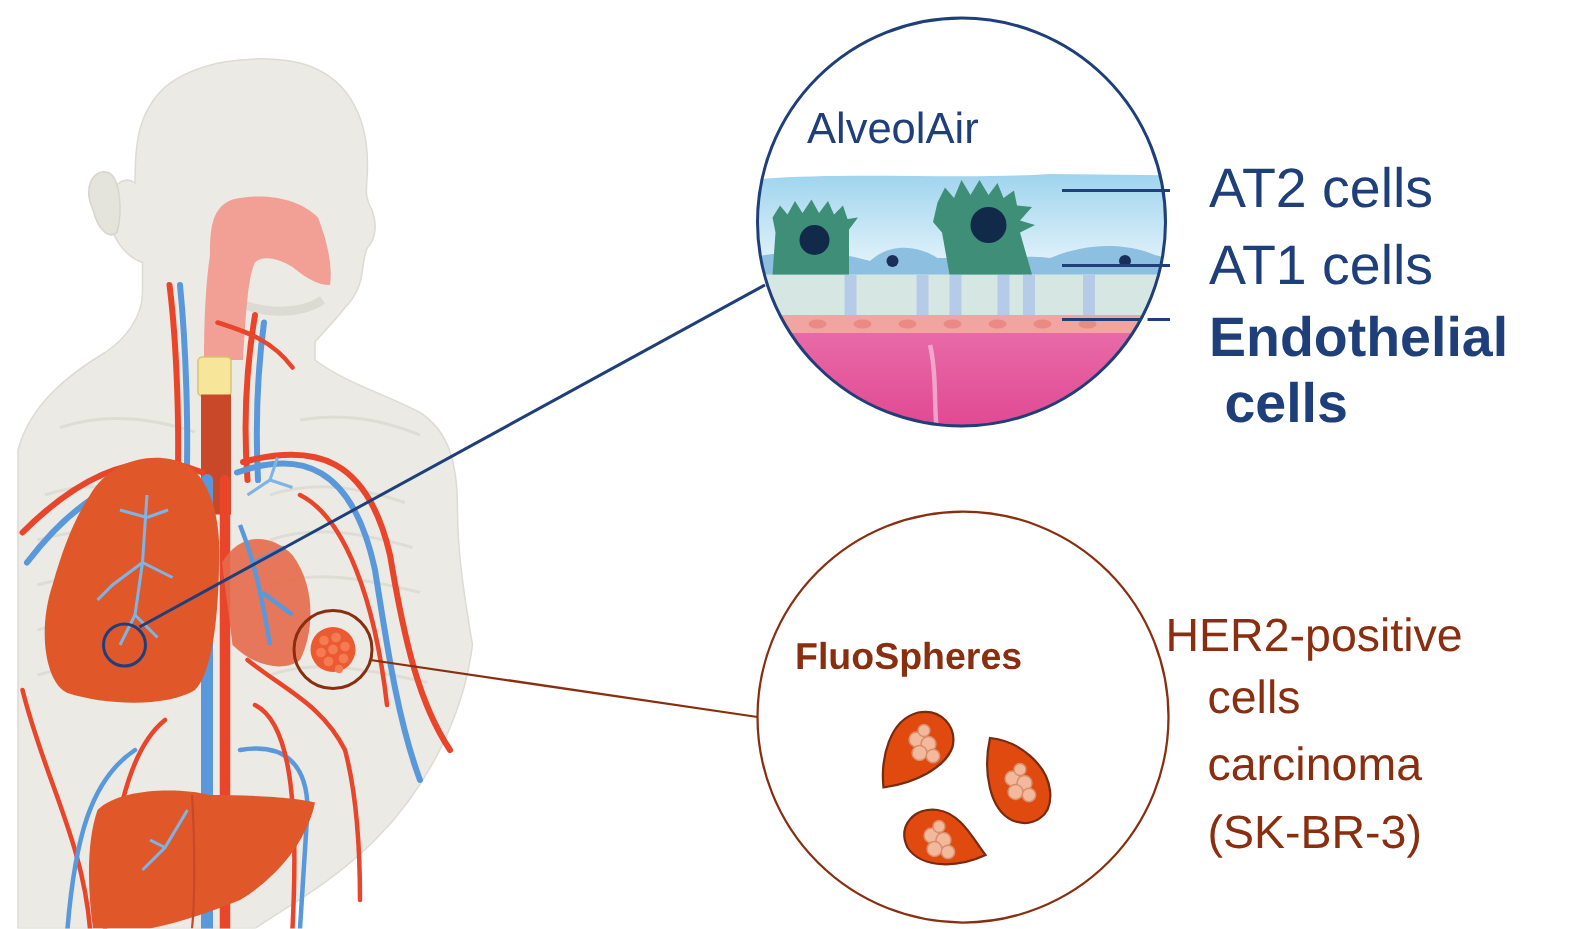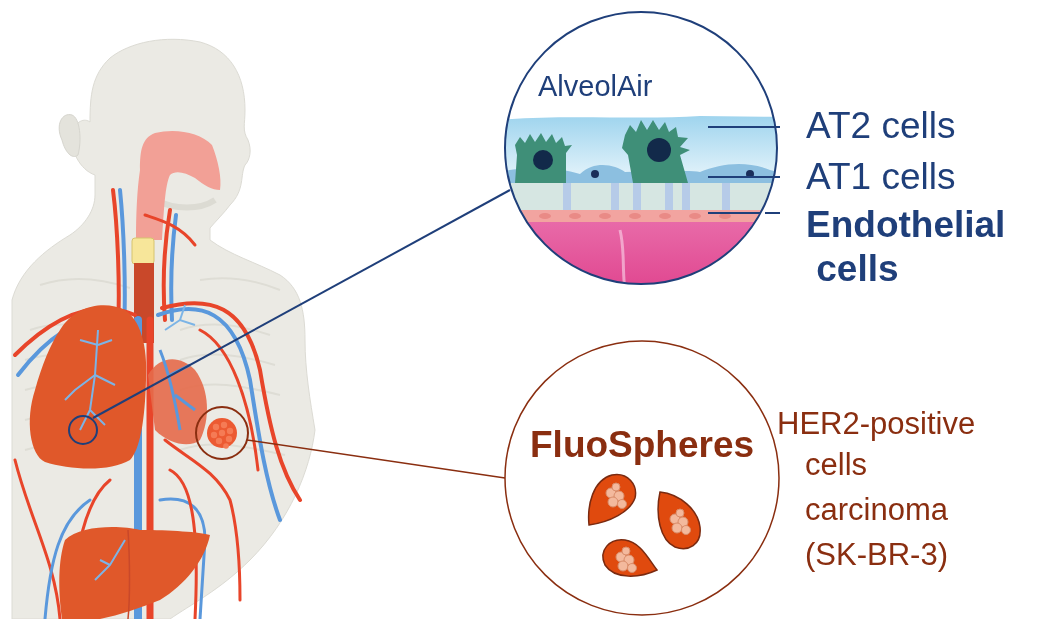--- a/index.html
+++ b/index.html
@@ -2,21 +2,21 @@
 <html><head>
 <meta charset="utf-8">
 <style>
   html,body{margin:0;padding:0;background:#ffffff;}
   body{width:1059px;height:619px;position:relative;overflow:hidden;font-family:"Liberation Sans",sans-serif;}
   .abs{position:absolute;}
   svg{position:absolute;left:0;top:0;}
   .lbl-blue{color:#1f3f7a;font-size:37px;line-height:1.2;}
   .lbl-brown{color:#8a2e10;font-size:31px;line-height:1.25;}
   .title-blue{color:#1f3f7a;font-weight:normal;font-size:29px;}
-  .title-brown{color:#8a2e10;font-weight:bold;font-size:37px;}
+  .title-brown{color:#8a2e10;font-weight:bold;font-size:25px;}
 </style>
 </head>
 <body>
 
 <svg width="1059" height="619" viewBox="0 0 1059 619">
 
   <g>
     <path d="M12,619 L12,300 C20,270 45,250 70,235 C85,225 95,210 95,195 L95,175 C80,170 70,150 72,135 C75,120 85,118 90,122 C90,95 92,75 110,58 C130,42 165,35 200,42 C230,50 245,75 245,110 C245,125 242,130 248,140 C252,150 250,160 245,165 C240,175 245,190 230,205 C225,212 215,222 210,228 L210,240 C230,255 255,262 280,275 C300,288 305,310 305,340 C305,370 310,400 315,430 C310,470 290,520 250,560 C220,590 190,605 170,619 Z" fill="#ebeae4" stroke="#dcdbd4" stroke-width="1"></path>
 
     <g stroke="#dddcd4" stroke-width="2" fill="none" opacity="0.9">

